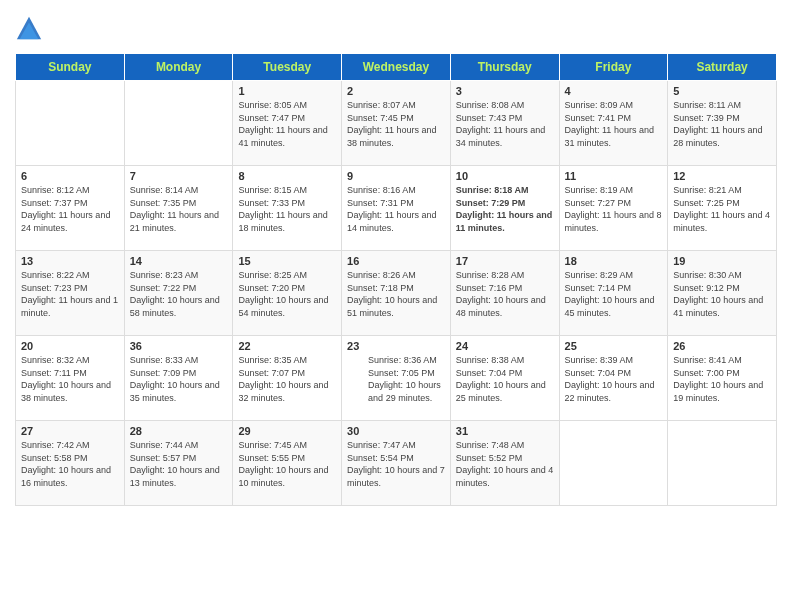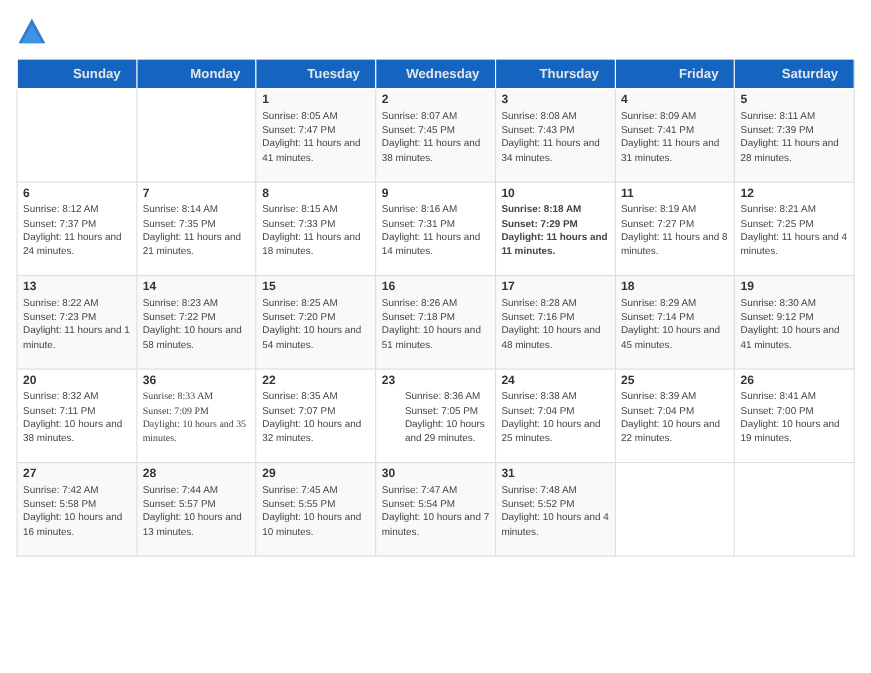--- a/index.html
+++ b/index.html
@@ -45,25 +45,25 @@
       font-size: 14px;
       color: #555;
     }
     table {
       width: 100%;
       border-collapse: collapse;
       table-layout: fixed;
     }
     thead tr th {
       background: #1565c0;
-      color: #e5e5e5;
+      color: #bef264;
       font-size: 12px;
       font-weight: bold;
       padding: 6px 14px;
-      text-align: right;
+      text-align: center;
       border: 1px solid #fff;
     }
     tbody tr td {
       vertical-align: top;
       border: 1px solid #ddd;
       padding: 4px 5px;
       font-size: 9.5px;
       color: #333;
       height: 85px;
     }
@@ -246,21 +246,21 @@
       </tr>
       <tr>
         <td>
           <span class="day-number">20</span>
           <div class="day-info" style="white-space: pre-line;">Sunrise: 8:32 AM
 Sunset: 7:11 PM
 Daylight: 10 hours and 38 minutes.</div>
         </td>
         <td>
           <span class="day-number">36</span>
-          <div class="day-info" style="white-space: pre-line; font-family: Liberation Serif, serif;">Sunrise: 8:33 AM
+          <div class="day-info" style="white-space: pre-line;">Sunrise: 8:33 AM
 Sunset: 7:09 PM
 Daylight: 10 hours and 35 minutes.</div>
         </td>
         <td>
           <span class="day-number">22</span>
           <div class="day-info" style="white-space: pre-line;">Sunrise: 8:35 AM
 Sunset: 7:07 PM
 Daylight: 10 hours and 32 minutes.</div>
         </td>
         <td>

